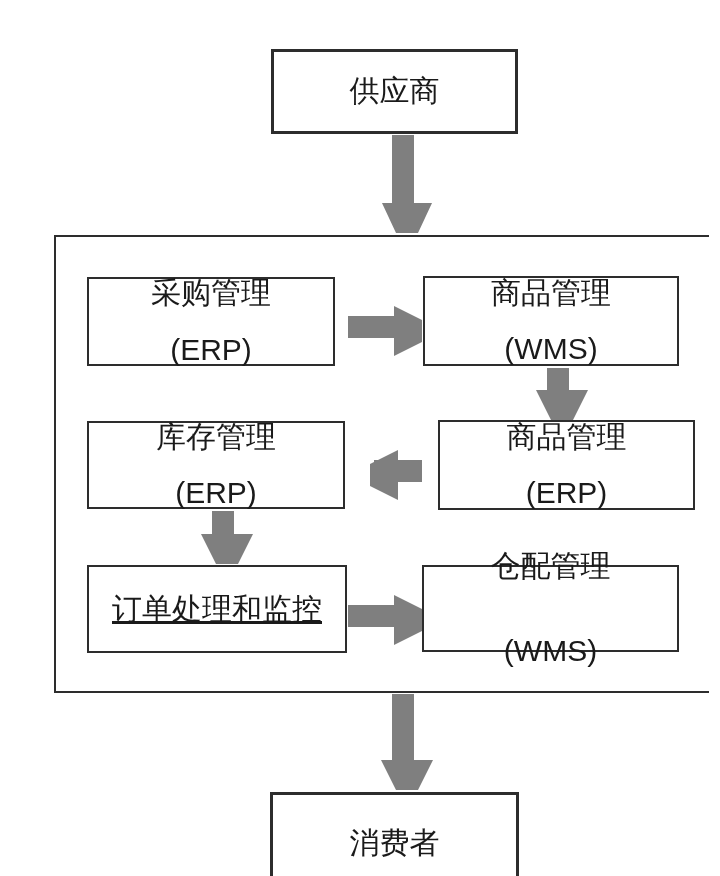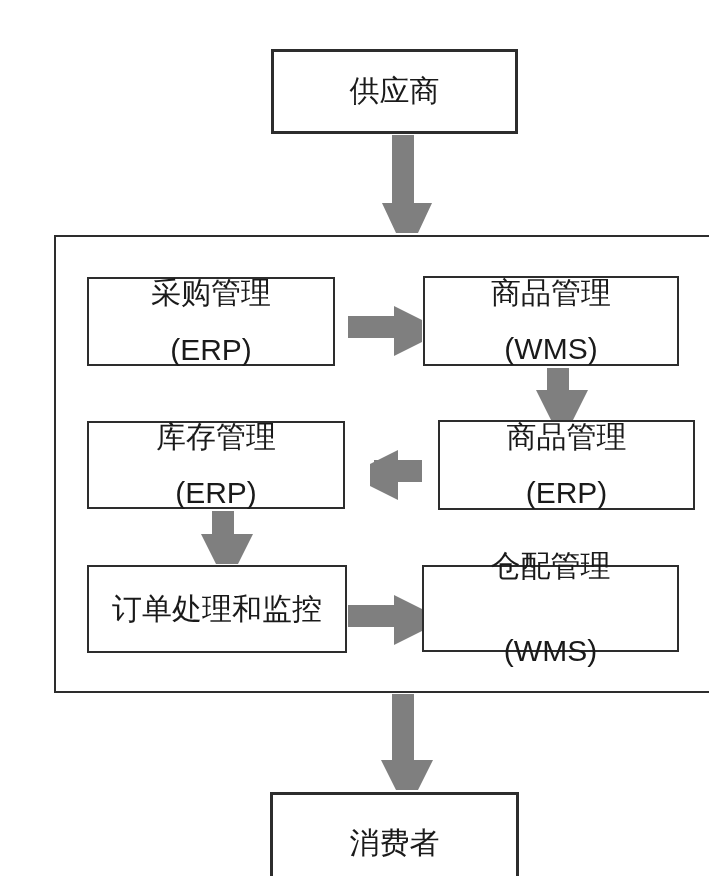--- a/index.html
+++ b/index.html
@@ -40,21 +40,21 @@
     width: 674px; height: 458px;
     border: 2px solid var(--border);
     background: transparent;
   }
 
   #node-supplier   { left: 249px; top: 27px;  width: 247px; height: 85px; }
   #node-purchasing { left: 65px;  top: 255px; width: 248px; height: 89px; }
   #node-inventory  { left: 401px; top: 254px; width: 256px; height: 90px; }
   #node-marketing  { left: 65px;  top: 399px; width: 258px; height: 88px; }
   #node-products   { left: 400px; top: 398px; width: 257px; height: 90px; margin-left: 16px; }
-  #node-orders     { left: 65px;  top: 543px; width: 260px; height: 88px; }
+  #node-orders     { left: 65px;  top: 543px; width: 260px; height: 88px; text-decoration: underline; }
   #node-warehouse  { left: 400px; top: 543px; width: 257px; height: 87px; gap: 28px; }
   #node-consumer   { left: 248px; top: 770px; width: 249px; height: 102px; }
 
   .arrow { position: absolute; }
   .arrow .shaft { position: absolute; background: var(--arrow); }
   .arrow .head  { position: absolute; width: 0; height: 0; }
 
   
   #arrow-supplier-system { left: 359px; top: 113px; width: 30px; height: 98px; }
   #arrow-supplier-system .shaft { left: 11px; top: 0; width: 8px; height: 70px; }

